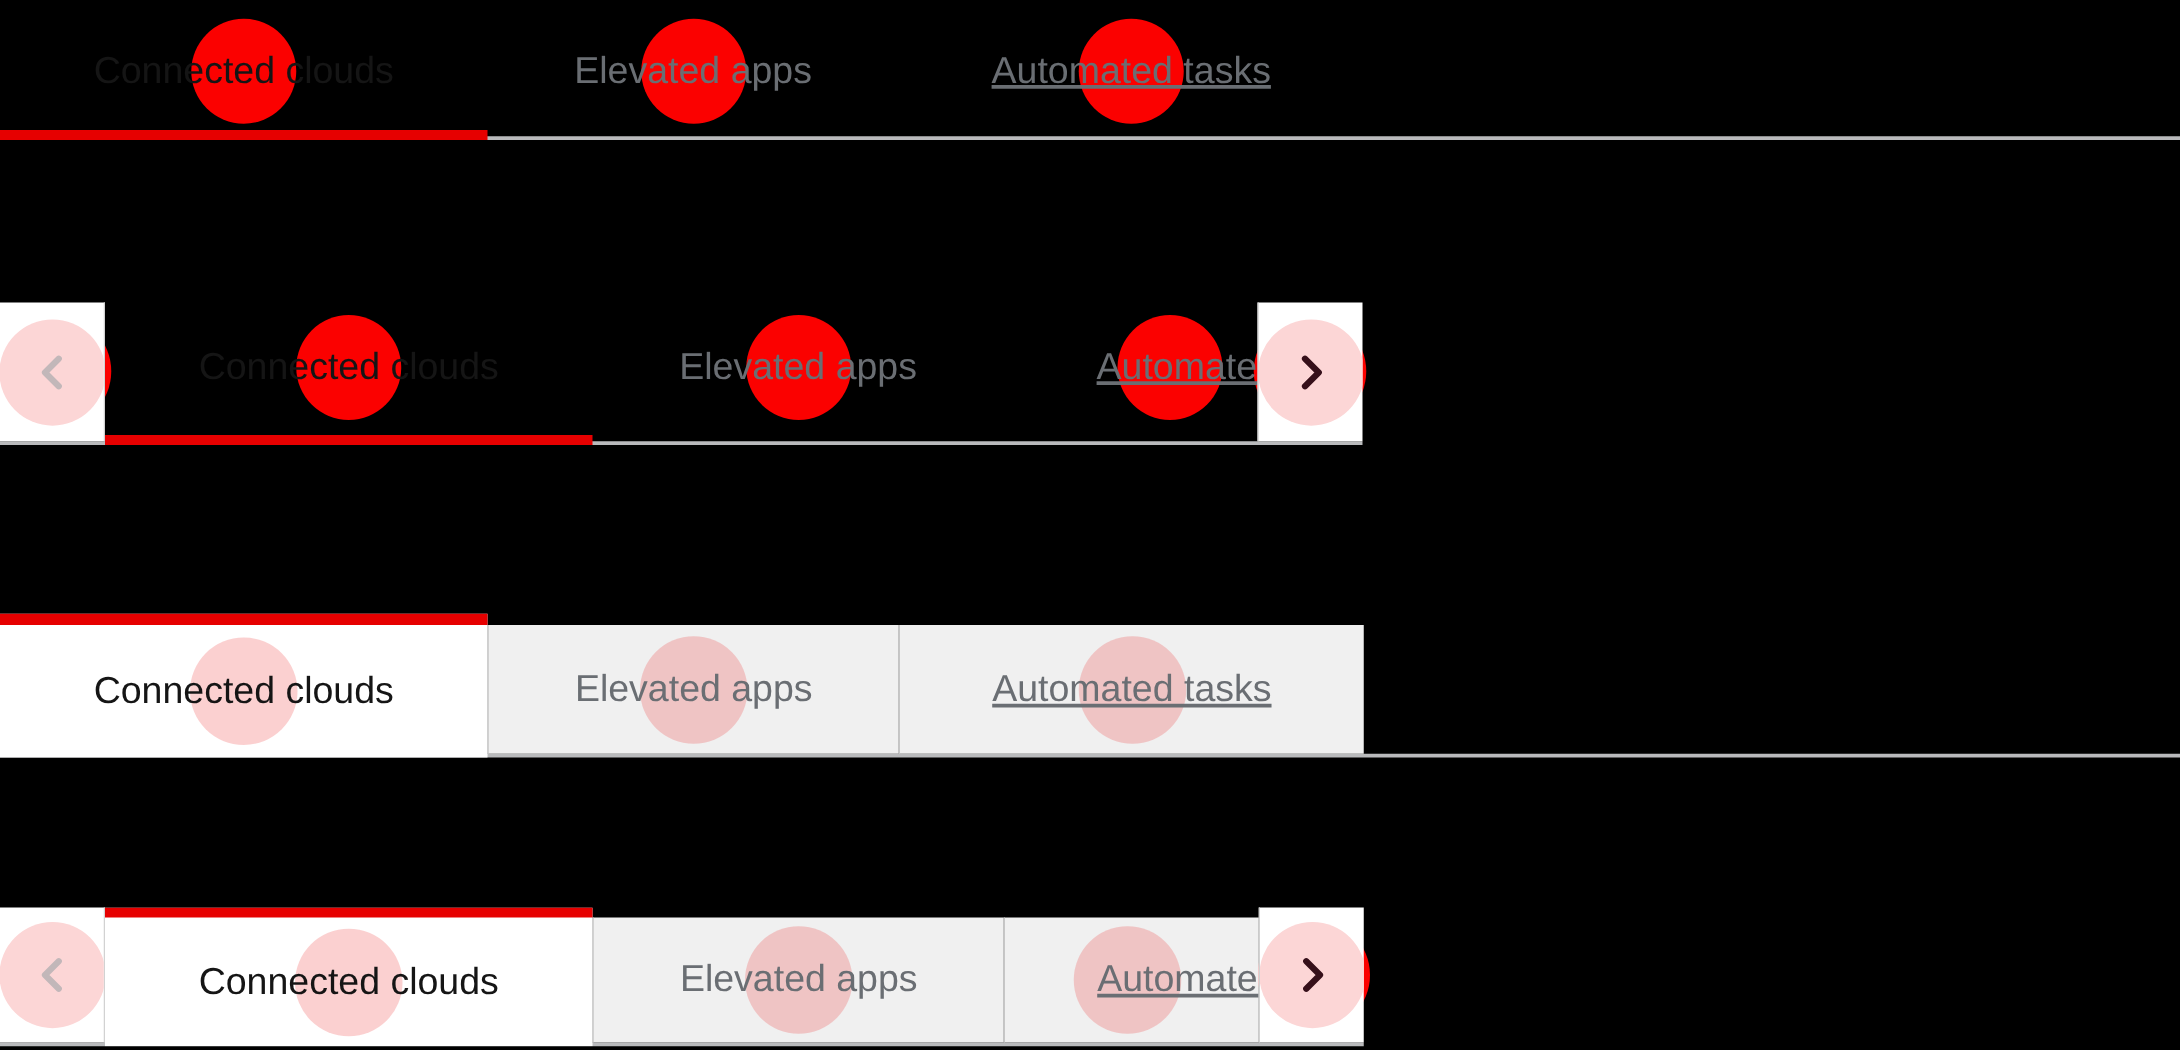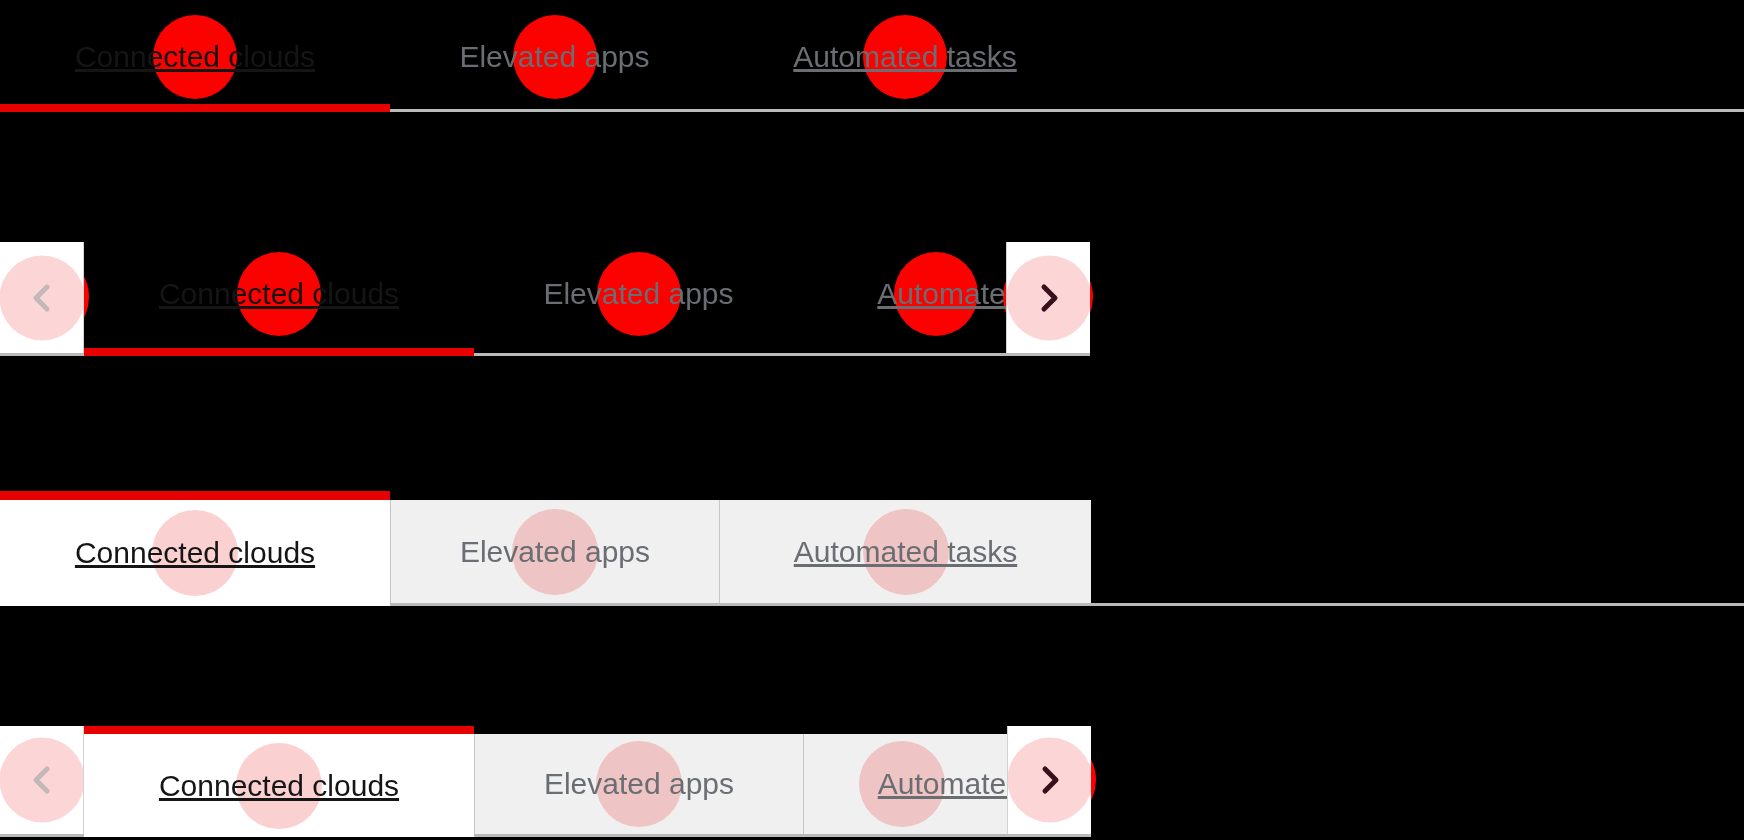--- a/index.html
+++ b/index.html
@@ -21,21 +21,21 @@
 
   
   .u-tabs{position:absolute;top:0;display:flex;z-index:1;}
   .row1 .u-tabs{left:0;}
   .row2 .u-tabs{left:84px;width:922px;height:111px;overflow:hidden;}
   .u-tab{position:relative;flex:none;display:flex;align-items:center;justify-content:center;
          font-size:30px;color:#6a6e73;cursor:pointer;}
   .row1 .u-tab{height:86px;}
   .row2 .u-tab{height:103px;}
   .u-tab.active{color:#151515;}
-  .w1{width:390px;text-decoration:underline;}.w2{width:329px;}.w3{width:372px;text-decoration:underline;}
+  .w1{width:390px;}.w2{width:329px;}.w3{width:372px;text-decoration:underline;}
   .u-bar{position:absolute;bottom:0;height:8px;background:#e60000;z-index:1;}
   .row1 .u-bar{left:0;width:390px;}
   .row2 .u-bar{left:84px;width:390px;}
 
   
   .b-tabs{position:absolute;top:0;display:flex;z-index:1;}
   .row3 .b-tabs{left:0;}
   .row4 .b-tabs{left:84px;width:923px;height:111px;overflow:hidden;}
   .b-tab{position:relative;flex:none;display:flex;align-items:center;justify-content:center;
          font-size:30px;box-sizing:border-box;cursor:pointer;}

